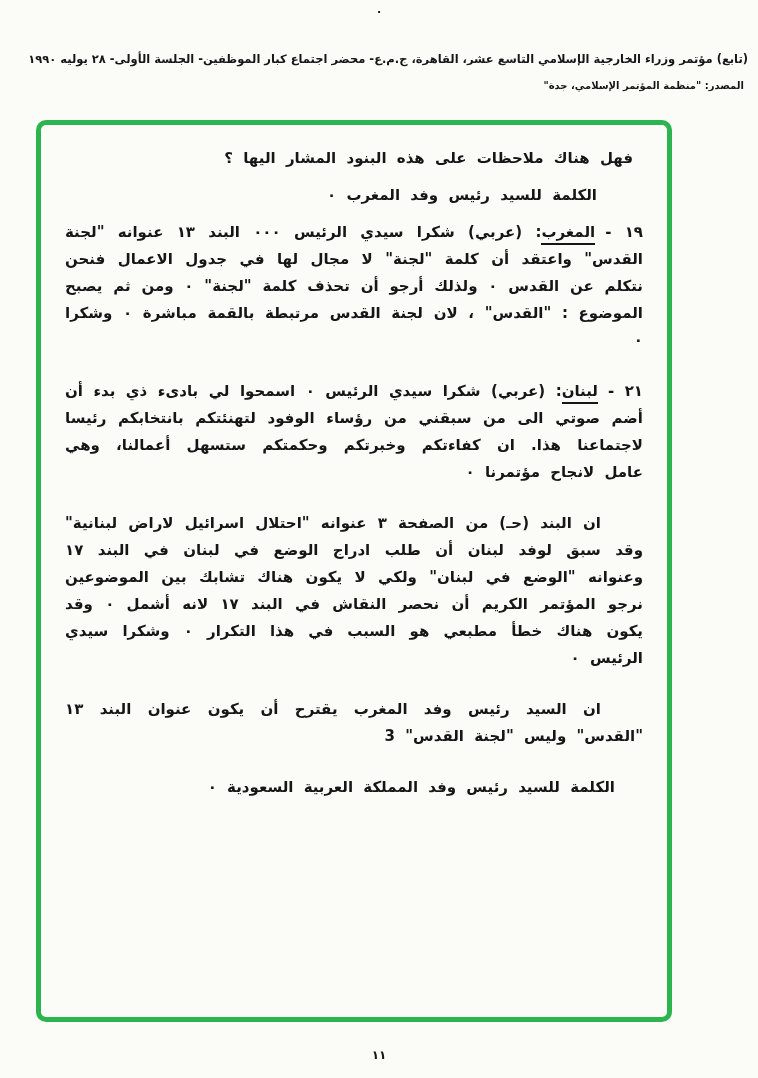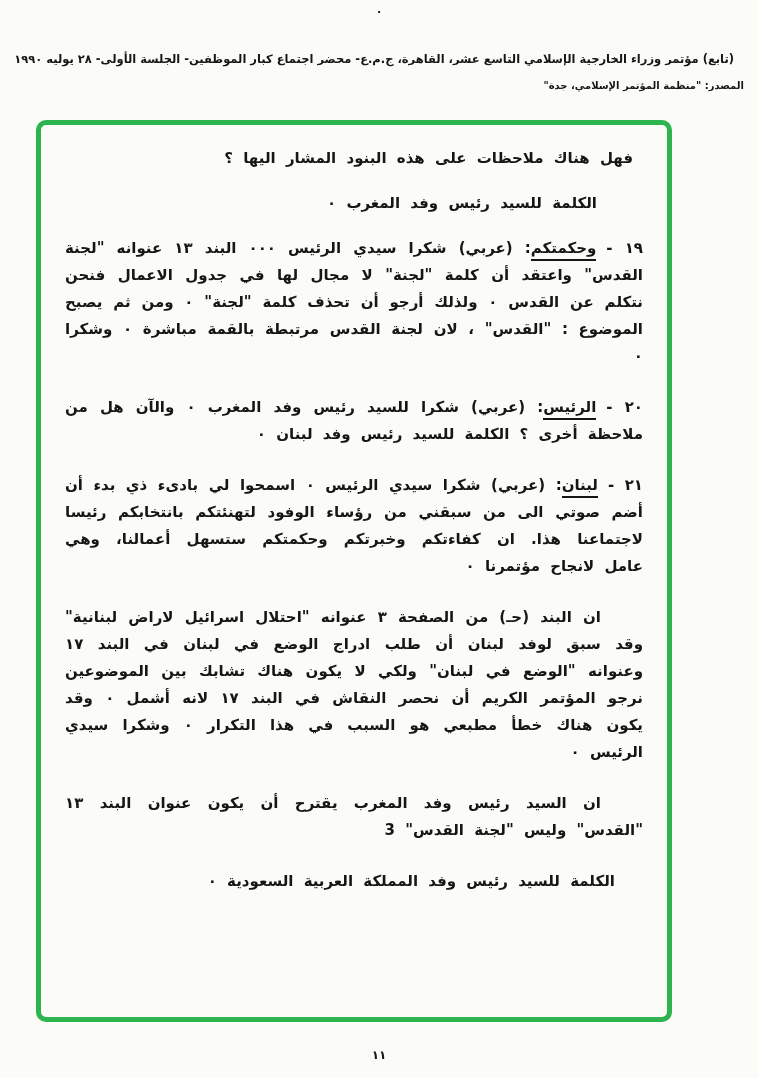--- a/index.html
+++ b/index.html
@@ -14,21 +14,21 @@
     overflow: hidden;
   }
   .top-mark {
     position: absolute;
     top: 6px; left: 50%;
     transform: translateX(-50%);
     font-size: 11px; font-weight: 700;
   }
   .header-line {
     position: absolute;
-    top: 52px; right: 24px; left: 10px;
+    top: 52px; right: 10px; left: 10px;
     direction: rtl;
     text-align: right;
     font-size: 11.5px;
     font-weight: 700;
     letter-spacing: 0.2px;
     white-space: nowrap;
   }
   .source-line {
     position: absolute;
     top: 80px; right: 14px;
@@ -50,21 +50,21 @@
   }
   .para {
     direction: rtl;
     unicode-bidi: embed;
     text-align: justify;
     font-size: 15px;
     font-weight: 700;
     line-height: 27px;
     letter-spacing: 2px;
     word-spacing: 5px;
-    margin-top: 18px;
+    margin-top: 10px;
     color: #161616;
   }
   .para.first { margin-top: 0; }
   .mt-lg { margin-top: 24px; }
   .ind-sm { padding-right: 10px; }
   .ind-md { padding-right: 28px; }
   .ind-lg { padding-right: 46px; }
   .findent { text-indent: 42px; }
   .num { margin-inline-end: 10px; white-space: nowrap; }
   .speaker {
@@ -91,23 +91,22 @@
   <div class="header-line">(تابع) مؤتمر وزراء الخارجية الإسلامي التاسع عشر، القاهرة، ج.م.ع- محضر اجتماع كبار الموظفين- الجلسة الأولى- ٢٨ يوليه ١٩٩٠</div>
 
   <div class="source-line">المصدر: "منظمة المؤتمر الإسلامي، جدة"</div>
 
   <div class="content-box" style="border-color: rgb(46, 180, 79);">
 
     <p class="para first ind-sm">فهل هناك ملاحظات على هذه البنود المشار اليها ؟</p>
 
     <p class="para ind-lg">الكلمة للسيد رئيس وفد المغرب ٠</p>
 
-    <p class="para"><span class="num">١٩ -</span><span class="speaker">وحكمتكم</span><span>: (عربي) شكرا سيدي الرئيس ٠٠٠ البند ١٣ عنوانه "لجنة القدس" واعتقد أن كلمة "لجنة" لا مجال لها في جدول الاعمال فنحن نتكلم عن القدس ٠ ولذلك أرجو أن تحذف كلمة "لجنة" ٠ ومن ثم يصبح الموضوع : "القدس" ، لان لجنة القدس مرتبطة بالقمة مباشرة ٠ وشكرا ٠</span></p>
+    <p class="para"><span class="num">١٩ -</span><span class="speaker">المغرب</span><span>: (عربي) شكرا سيدي الرئيس ٠٠٠ البند ١٣ عنوانه "لجنة القدس" واعتقد أن كلمة "لجنة" لا مجال لها في جدول الاعمال فنحن نتكلم عن القدس ٠ ولذلك أرجو أن تحذف كلمة "لجنة" ٠ ومن ثم يصبح الموضوع : "القدس" ، لان لجنة القدس مرتبطة بالقمة مباشرة ٠ وشكرا ٠</span></p>
 
-    <p class="para mt-lg"><span class="num">٢٠ -</span><span class="speaker">الرئيس</span><span>: (عربي) شكرا للسيد رئيس وفد المغرب ٠ والآن هل من ملاحظة أخرى ؟ الكلمة للسيد رئيس وفد لبنان ٠</span></p>
 
     <p class="para mt-lg"><span class="num">٢١ -</span><span class="speaker">لبنان</span><span>: (عربي) شكرا سيدي الرئيس ٠ اسمحوا لي بادىء ذي بدء أن أضم صوتي الى من سبقني من رؤساء الوفود لتهنئتكم بانتخابكم رئيسا لاجتماعنا هذا. ان كفاءتكم وخبرتكم وحكمتكم ستسهل أعمالنا، وهي عامل لانجاح مؤتمرنا ٠</span></p>
 
 
     <p class="para findent mt-lg">ان البند (حـ) من الصفحة ٣ عنوانه "احتلال اسرائيل لاراض لبنانية" وقد سبق لوفد لبنان أن طلب ادراج الوضع في لبنان في البند ١٧ وعنوانه "الوضع في لبنان" ولكي لا يكون هناك تشابك بين الموضوعين نرجو المؤتمر الكريم أن نحصر النقاش في البند ١٧ لانه أشمل ٠ وقد يكون هناك خطأ مطبعي هو السبب في هذا التكرار ٠ وشكرا سيدي الرئيس ٠</p>
 
 
     <p class="para findent mt-lg">ان السيد رئيس وفد المغرب يقترح أن يكون عنوان البند ١٣ "القدس" وليس "لجنة القدس" 3</p>
 
     <p class="para ind-md mt-lg">الكلمة للسيد رئيس وفد المملكة العربية السعودية ٠</p>

